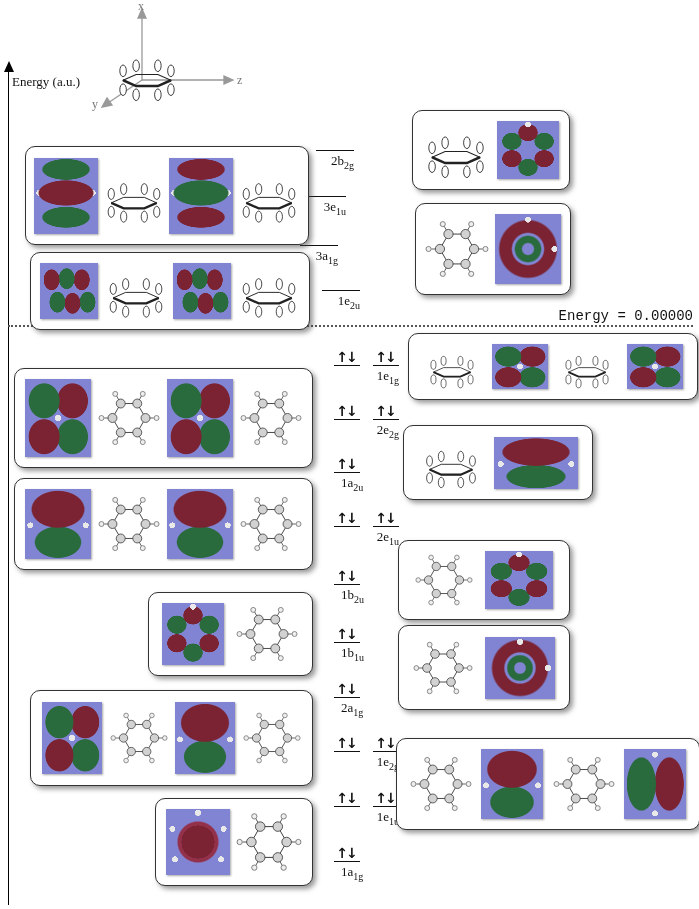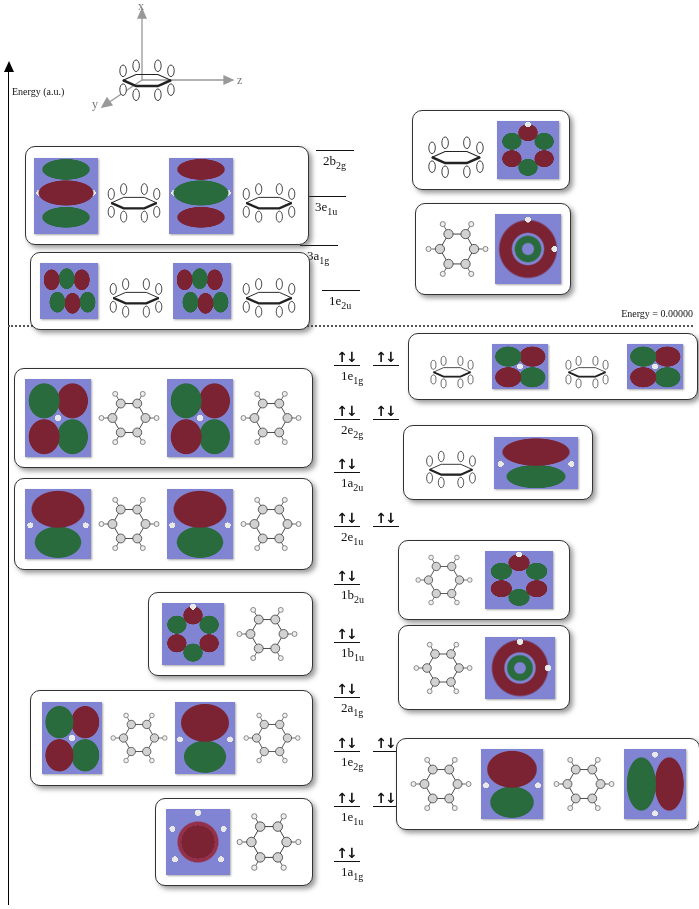--- a/index.html
+++ b/index.html
@@ -4,29 +4,29 @@
 <style>
   html,body{margin:0;padding:0;background:#fff;}
   .stage{position:relative;width:699px;height:909px;background:#fff;overflow:hidden;
          font-family:"Liberation Serif",serif;color:#111;}
   .abs{position:absolute;}
 
   
   .eaxis-line{left:8px;top:71px;width:0;height:834px;border-left:1.5px solid #000;}
   .eaxis-arrow{left:3.5px;top:61px;width:0;height:0;border-left:5px solid transparent;
                border-right:5px solid transparent;border-bottom:11px solid #000;}
-  .eaxis-label{left:12px;top:86px;font-size:10px;}
+  .eaxis-label{left:12px;top:74px;font-size:13px;}
 
   
   .zero-line{left:8px;top:325px;width:685px;border-top:2px dotted #555;}
-  .zero-label{right:6px;top:308px;font-size:10px;}
+  .zero-label{right:6px;top:308px;font-size:14px;font-family:Liberation Mono, monospace;}
 
   
   .ulevel .uline{width:38px;border-top:1.6px solid #111;}
-  .lvl-label{font-size:13px;margin:2px 0 0 7px;white-space:nowrap;}
+  .lvl-label{font-size:13px;margin:2px 0 0 7px;white-space:nowrap;text-align:right;}
   .lvl-label sub{font-size:10px;}
   .segs{display:flex;gap:13px;}
   .oseg{width:26px;height:17px;border-bottom:1.8px solid #111;
         display:flex;align-items:flex-end;justify-content:center;}
   .epair{font-family:"DejaVu Sans",sans-serif;font-size:14px;font-weight:700;
          letter-spacing:-2px;line-height:15px;padding-right:2px;}
 
   
   .mo-box{position:absolute;background:#fff;border:1.5px solid #333;border-radius:10px;
           box-shadow:3px 3px 5px rgba(70,70,70,.55);

